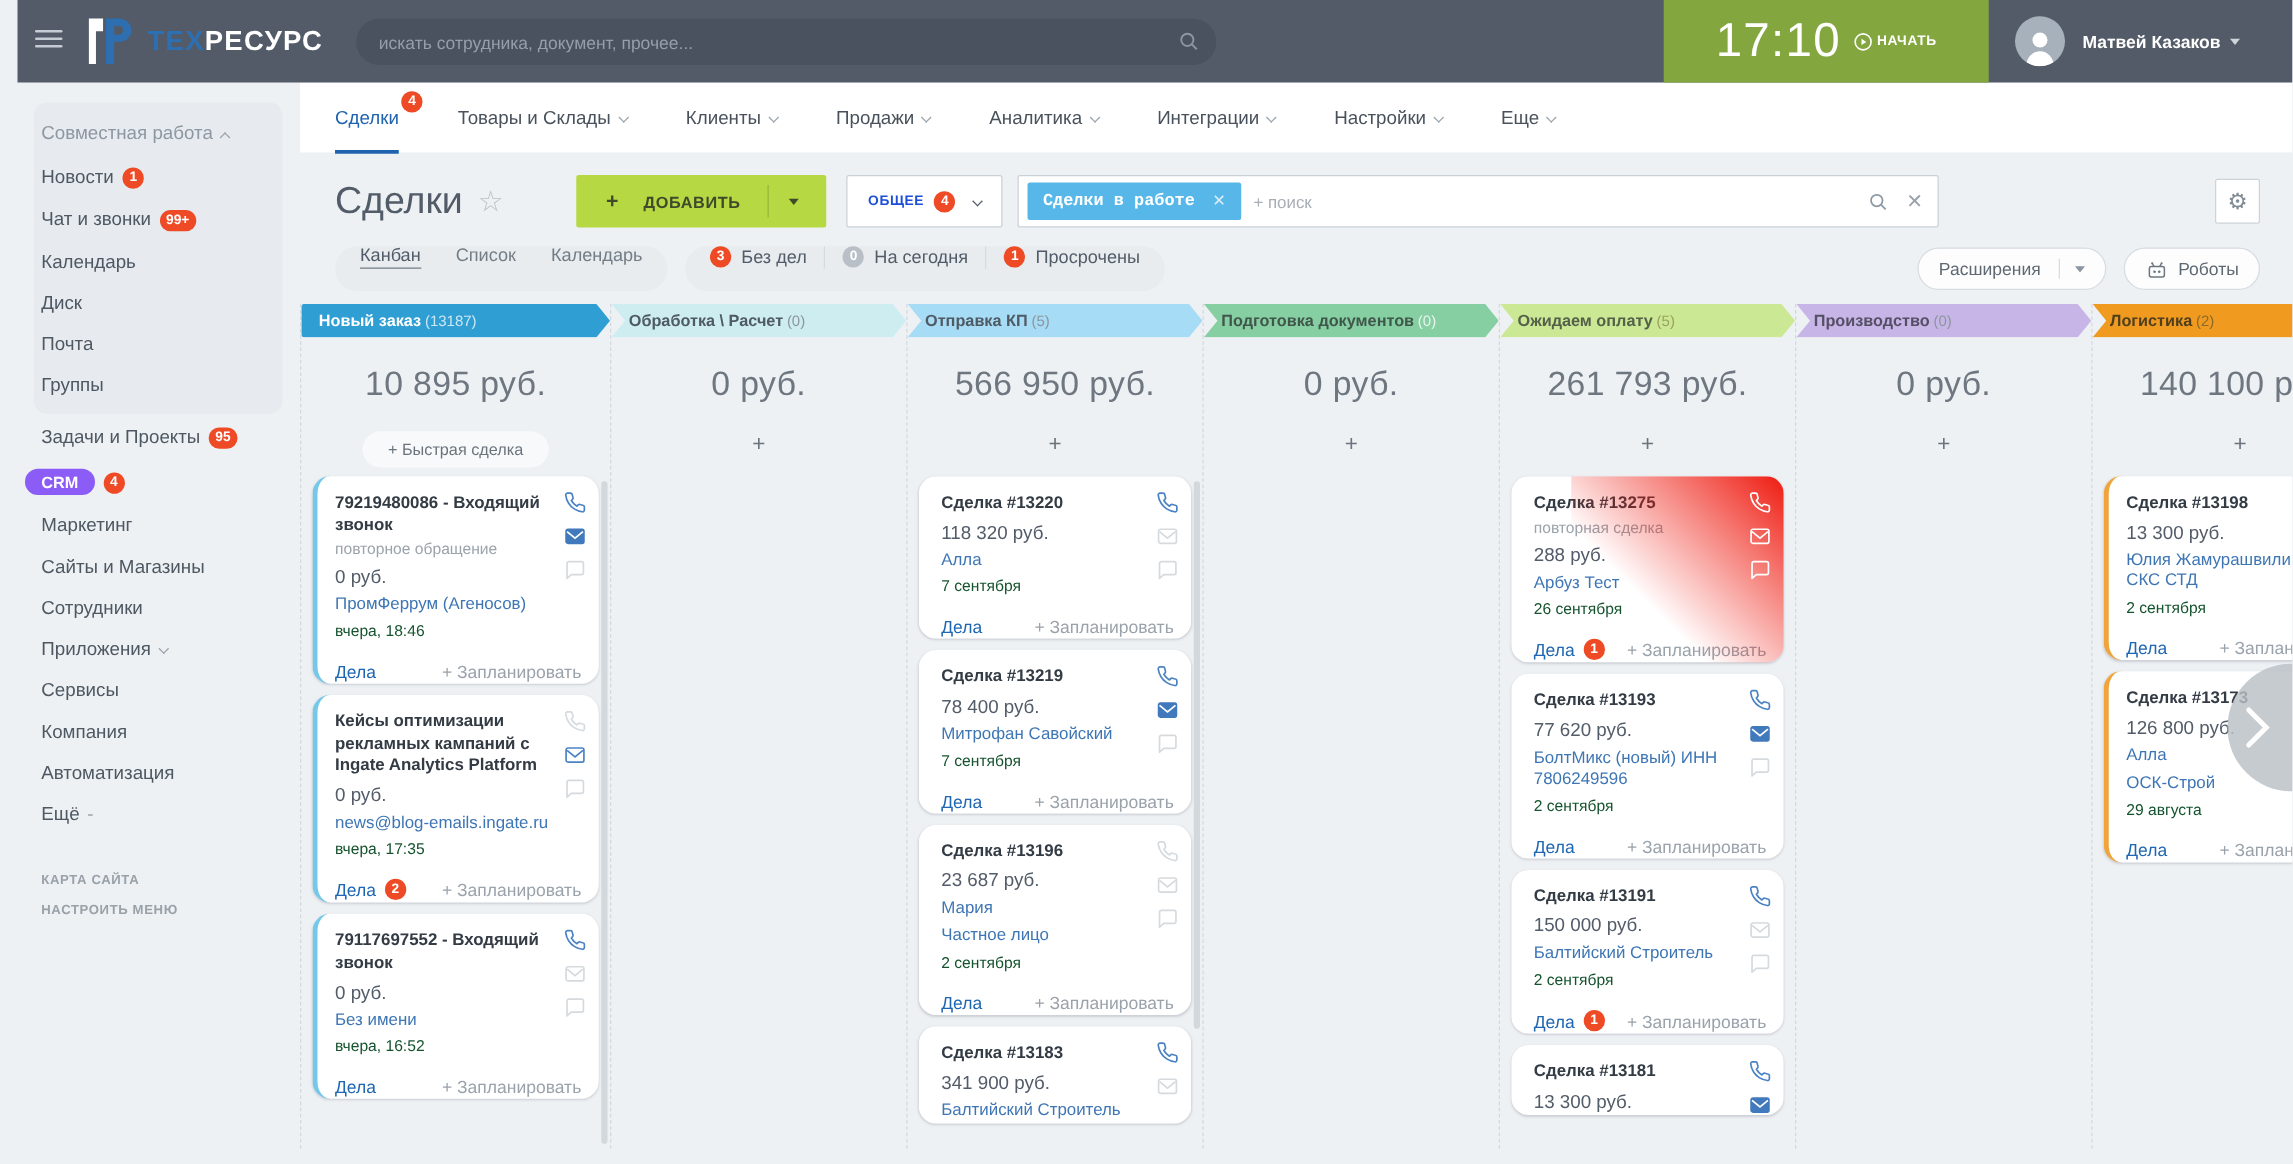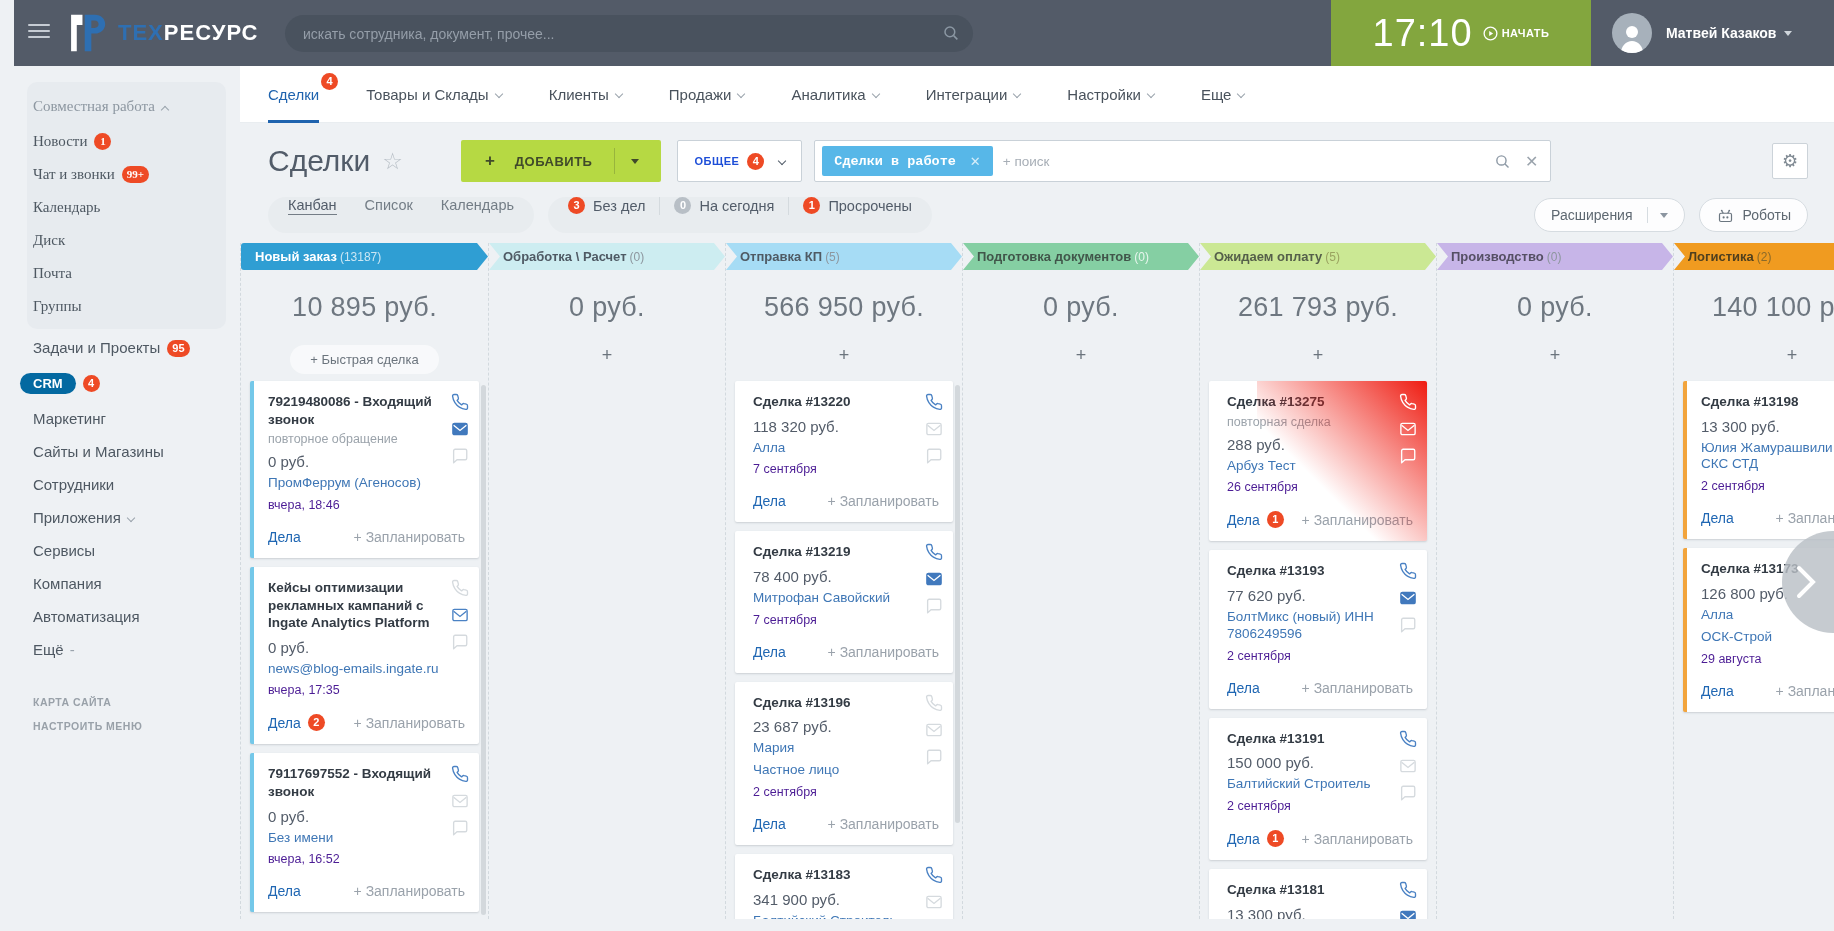--- a/index.html
+++ b/index.html
@@ -29,27 +29,27 @@
   .avatar svg{width:26px;height:30px;}
   .username{color:#fff;font-size:14px;font-weight:700;margin-left:14px;}
   .dcaret{width:0;height:0;border-left:4px solid transparent;border-right:4px solid transparent;border-top:5px solid #cfd5db;margin-left:8px;}
 
   
   .app-body{display:flex;height:865px;}
   .sidebar{width:240px;flex:0 0 240px;padding-top:8px;}
   .main{flex:1;min-width:0;}
 
   
-  .side-block{margin:8px 14px 2px 27px;padding:10px 0 6px 6px;background:#e7ebef;border-radius:10px;font-family:Liberation Serif, serif;}
+  .side-block{margin:8px 14px 2px 27px;padding:10px 0 6px 6px;background:#e7ebef;border-radius:10px;}
   .side-head{font-size:15px;color:#8d97a1;padding:6px 0 10px 0;cursor:pointer;}
   .side-item{font-size:15px;color:#4e5862;padding:8px 0;cursor:pointer;white-space:nowrap;}
   .side-rest .side-item{padding-left:33px;}
   .badge{display:inline-block;min-width:17px;height:17px;line-height:17px;border-radius:9px;background:#ee4a25;color:#fff;font-size:11px;font-weight:700;text-align:center;padding:0 5px;margin-left:7px;vertical-align:1px;}
   .badge.grey{background:#b8bfc6;}
-  .crm-pill{display:inline-block;background:#0369a1;color:#fff;font-weight:700;font-size:13px;border-radius:13px;padding:3px 13px;margin-left:-13px;}
+  .crm-pill{display:inline-block;background:#8b5cf6;color:#fff;font-weight:700;font-size:13px;border-radius:13px;padding:3px 13px;margin-left:-13px;}
   .side-foot{margin-top:24px;padding-left:33px;}
   .side-foot div{font-size:10.5px;font-weight:700;letter-spacing:.5px;color:#99a1a9;padding:6px 0;cursor:pointer;}
   .chev{display:inline-block;width:6px;height:6px;border-right:1.5px solid #9aa3ac;border-bottom:1.5px solid #9aa3ac;transform:rotate(45deg);margin-left:7px;vertical-align:2px;}
   .chev.up{transform:rotate(-135deg);vertical-align:-2px;}
   .dash{color:#9aa3ac;margin-left:6px;}
 
   
   .navtabs{height:57px;background:#fff;border-bottom:1px solid #e9edf0;display:flex;align-items:center;padding-left:28px;}
   .ntab{position:relative;font-size:15px;color:#49525c;margin-right:47px;cursor:pointer;height:57px;display:flex;align-items:center;}
   .ntab.active{color:#1f63ae;border-bottom:3px solid #1f63ae;padding-top:3px;}
@@ -100,26 +100,26 @@
   .kcol.first{flex:0 0 248px;width:248px;}
   .khead{height:27px;line-height:27px;padding:0 14px;font-size:13px;font-weight:700;white-space:nowrap;overflow:hidden;cursor:pointer;
          clip-path:polygon(0 0,calc(100% - 11px) 0,100% 50%,calc(100% - 11px) 100%,0 100%,11px 50%);}
   .kcol.first .khead{clip-path:polygon(0 0,calc(100% - 11px) 0,100% 50%,calc(100% - 11px) 100%,0 100%);border-radius:3px 0 0 3px;}
   .khead .cnt{font-weight:400;font-size:12px;margin-left:3px;}
   .ktotal{text-align:center;font-size:27px;font-weight:300;color:#6e7780;margin-top:22px;letter-spacing:.3px;white-space:nowrap;}
   .kquick{text-align:center;margin-top:22px;height:32px;}
   .kquick .qbig{display:inline-block;background:rgba(255,255,255,.6);border-radius:16px;padding:7px 20px;font-size:13px;color:#6b747d;cursor:pointer;}
   .kquick .qplus{font-size:18px;color:#6b747d;cursor:pointer;}
   .kcards{padding:4px 9px 0 9px;}
-  .kcard{position:relative;background:#fff;border-radius:2px;box-shadow:0 1px 2px rgba(83,92,105,.22);margin-bottom:9px;padding:12px 14px 13px 14px;border-left:4px solid transparent;overflow:hidden;cursor:pointer;}
+  .kcard{position:relative;background:#fff;border-radius:14px;box-shadow:0 1px 2px rgba(83,92,105,.22);margin-bottom:9px;padding:12px 14px 2px 14px;border-left:4px solid transparent;overflow:hidden;cursor:pointer;}
   .kcard .ctitle{font-size:13.5px;font-weight:700;color:#333b44;line-height:1.3;padding-right:26px;}
   .kcard .csub{font-size:12.5px;color:#9ba3ab;margin-top:4px;}
   .kcard .camount{font-size:15px;color:#535c69;margin-top:7px;}
   .kcard .clink{font-size:13.5px;color:#3e76b5;margin-top:5px;line-height:1.25;cursor:pointer;padding-right:26px;}
-  .kcard .cdate{font-size:12.5px;color:#4c1d95;margin-top:6px;}
+  .kcard .cdate{font-size:12.5px;color:#14532d;margin-top:6px;}
   .cfoot{display:flex;align-items:center;margin-top:17px;}
   .cdeals{font-size:14px;color:#2067b3;cursor:pointer;}
   .cfoot .badge{margin-left:7px;}
   .cplan{margin-left:auto;font-size:14px;color:#9aa2ab;white-space:nowrap;cursor:pointer;}
   .cicons{position:absolute;top:12px;right:10px;display:flex;flex-direction:column;z-index:2;}
   .ic{width:18px;height:18px;margin-bottom:9px;cursor:pointer;}
   .ic svg{width:18px;height:18px;display:block;}
   .ic-blue{color:#4b82c4;}
   .ic-grey{color:#d5dade;}
   .ic-white{color:#ffffff;}

